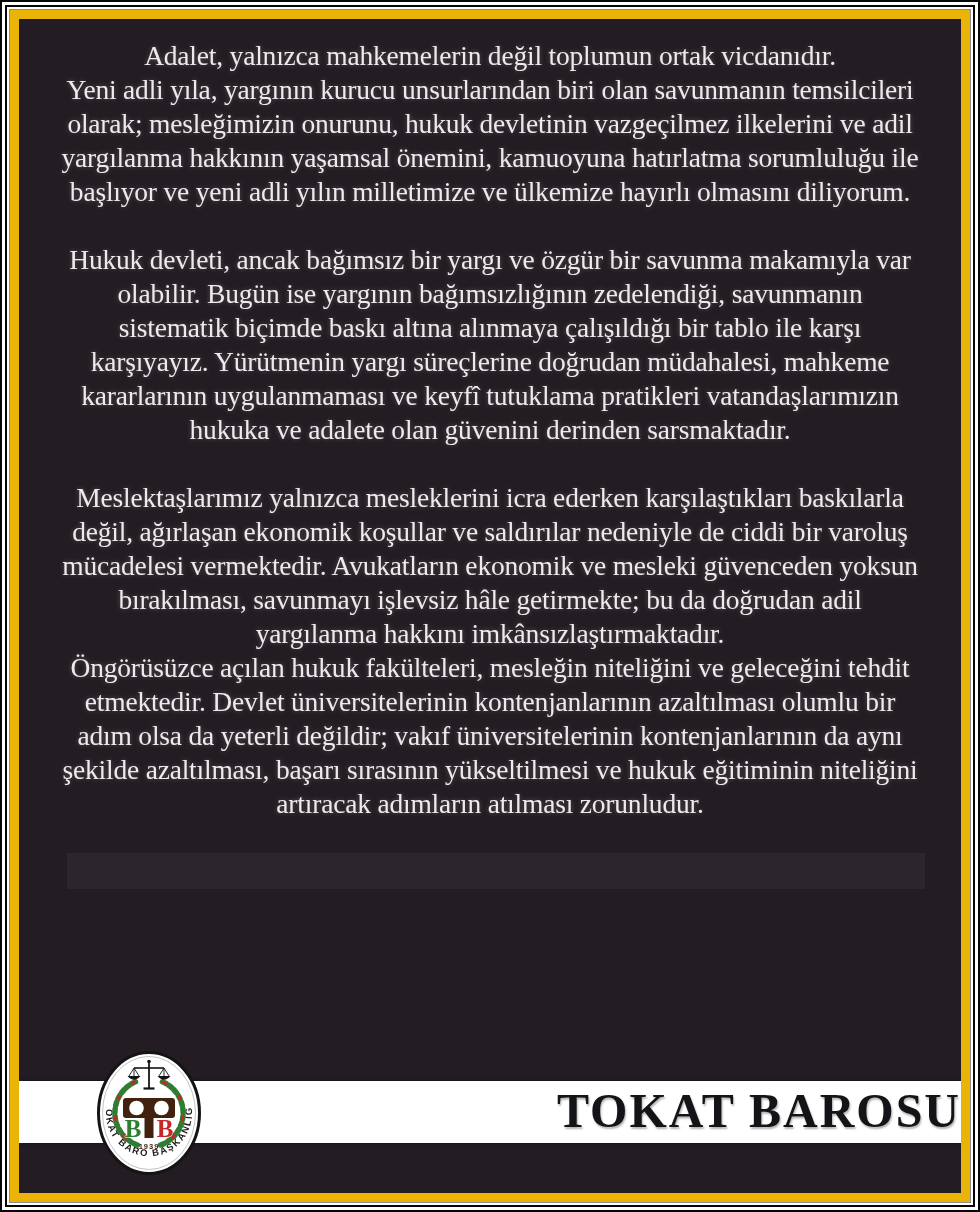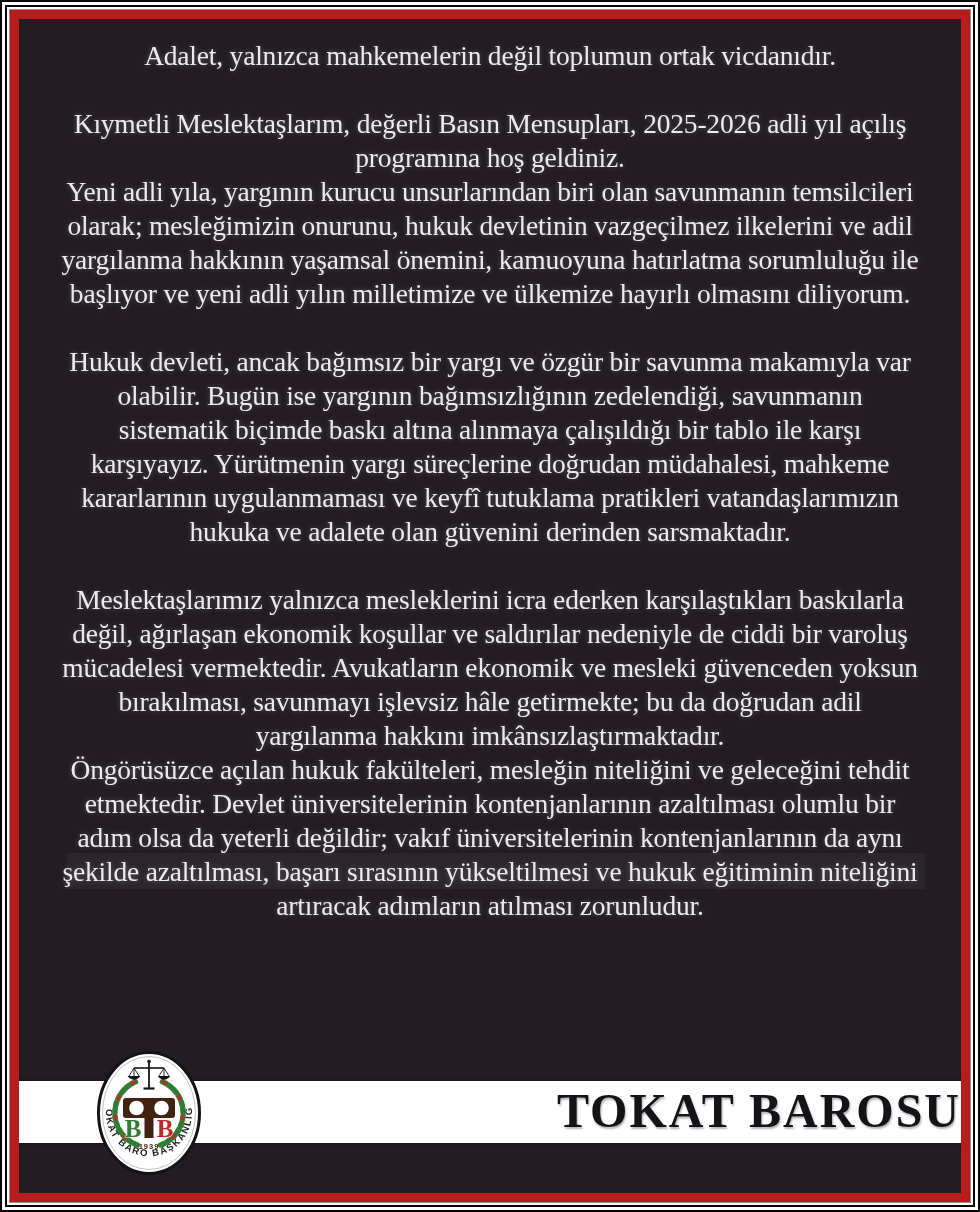--- a/index.html
+++ b/index.html
@@ -12,21 +12,21 @@
   *{box-sizing:border-box;}
   html,body{margin:0;padding:0;}
   body{
     width:980px;height:1212px;
     background:#ffffff;
     font-family:"Liberation Serif","DejaVu Serif",serif;
     overflow:hidden;
   }
   .frame1{width:100%;height:100%;border:2px solid #060606;padding:3px;background:#fff;}
   .frame2{width:100%;height:100%;border:2px solid #060606;padding:2px;background:#fff;}
-  .frame3{width:100%;height:100%;border:1px solid #8d8d8d;padding:9px;background:#b91c1c;}
+  .frame3{width:100%;height:100%;border:1px solid #8d8d8d;padding:9px;background:#eab308;}
   .content{
     position:relative;width:100%;height:100%;
     background:var(--bg);
     overflow:hidden;
   }
   .text-block{
     padding:20px 30px 0 30px;
     max-width:920px;
     margin:0 auto;
     color:var(--fg);
@@ -73,21 +73,20 @@
 </head>
 <body>
 
 <div class="frame1">
  <div class="frame2">
   <div class="frame3">
    <div class="content">
 
      <div class="text-block">
        <p>Adalet, yalnızca mahkemelerin değil toplumun ortak vicdanıdır.</p>
-       <p class="gap-before">Kıymetli Meslektaşlarım, değerli Basın Mensupları, 2025-2026 adli yıl açılış programına hoş geldiniz.</p>
        <p>Yeni adli yıla, yargının kurucu unsurlarından biri olan savunmanın temsilcileri olarak; mesleğimizin onurunu, hukuk devletinin vazgeçilmez ilkelerini ve adil yargılanma hakkının yaşamsal önemini, kamuoyuna hatırlatma sorumluluğu ile başlıyor ve yeni adli yılın milletimize ve ülkemize hayırlı olmasını diliyorum.</p>
        <p class="gap-before">Hukuk devleti, ancak bağımsız bir yargı ve özgür bir savunma makamıyla var olabilir. Bugün ise yargının bağımsızlığının zedelendiği, savunmanın sistematik biçimde baskı altına alınmaya çalışıldığı bir tablo ile karşı karşıyayız. Yürütmenin yargı süreçlerine doğrudan müdahalesi, mahkeme kararlarının uygulanmaması ve keyfî tutuklama pratikleri vatandaşlarımızın hukuka ve adalete olan güvenini derinden sarsmaktadır.</p>
        <p class="gap-before">Meslektaşlarımız yalnızca mesleklerini icra ederken karşılaştıkları baskılarla değil, ağırlaşan ekonomik koşullar ve saldırılar nedeniyle de ciddi bir varoluş mücadelesi vermektedir. Avukatların ekonomik ve mesleki güvenceden yoksun bırakılması, savunmayı işlevsiz hâle getirmekte; bu da doğrudan adil yargılanma hakkını imkânsızlaştırmaktadır.</p>
        <p>Öngörüsüzce açılan hukuk fakülteleri, mesleğin niteliğini ve geleceğini tehdit etmektedir. Devlet üniversitelerinin kontenjanlarının azaltılması olumlu bir adım olsa da yeterli değildir; vakıf üniversitelerinin kontenjanlarının da aynı şekilde azaltılması, başarı sırasının yükseltilmesi ve hukuk eğitiminin niteliğini artıracak adımların atılması zorunludur.</p>
      </div>
 
      <div class="highlight-band"></div>
 
      <div class="footer-band">
        <div class="footer-title">TOKAT BAROSU</div>

